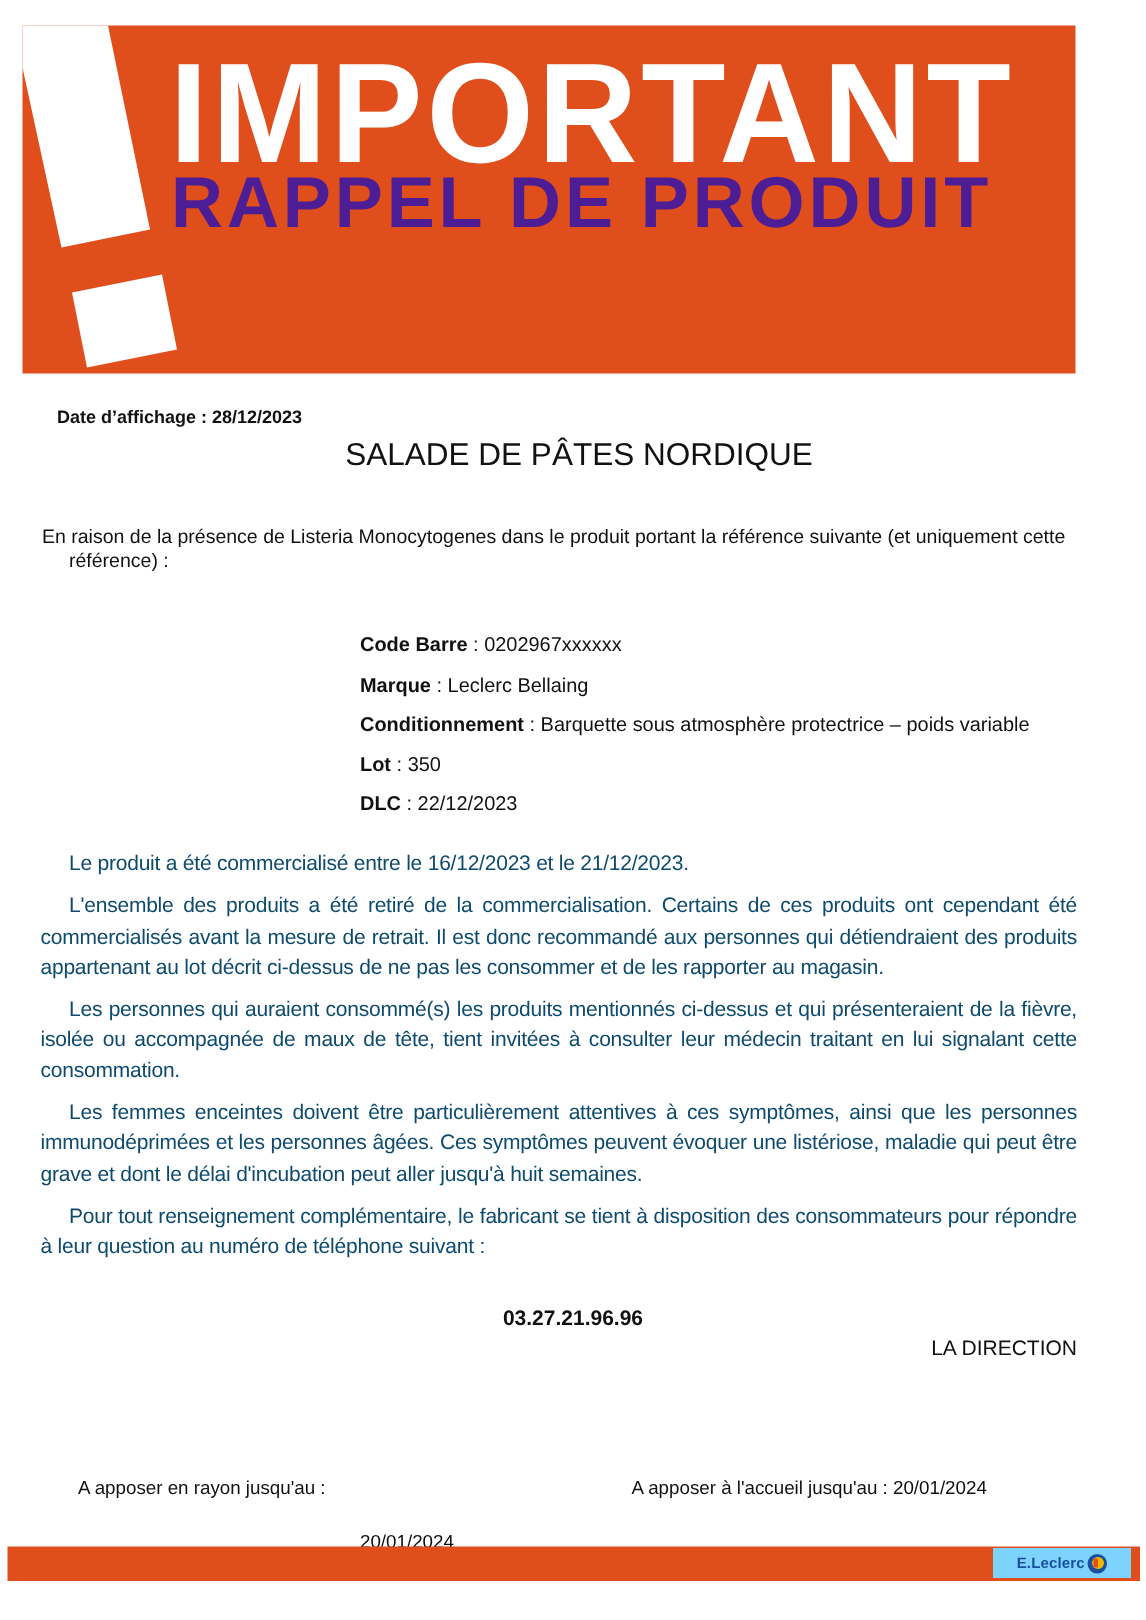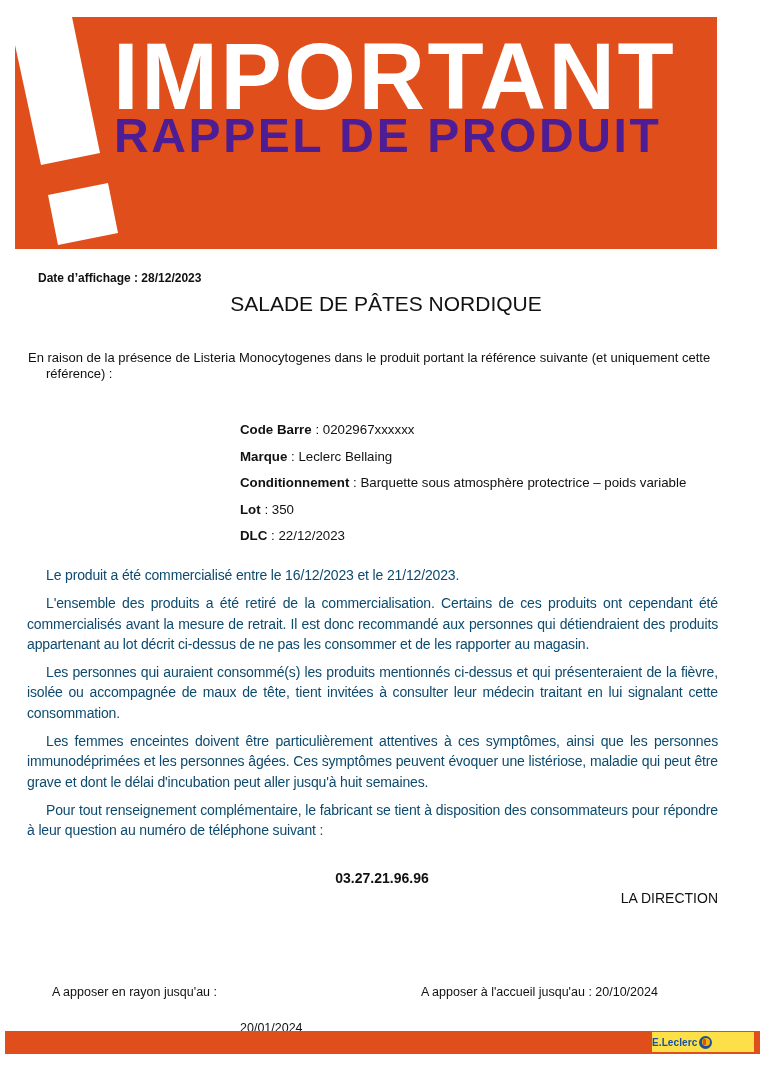--- a/index.html
+++ b/index.html
@@ -144,25 +144,26 @@
       left: 5px;
       top: 1031px;
       width: 755px;
       height: 23px;
       background: #E04E1B;
     }
     .leclerc-logo {
       position: absolute;
       right: 6px;
       top: 1px;
-      width: 102px;
+      width: 92px;
       height: 20px;
-      background: #fde047;
+      background: #7dd3fc;
       display: flex;
       align-items: center;
+      justify-content: center;
       gap: 2px;
     }
     .leclerc-text {
       font-family: "Liberation Sans", sans-serif;
       font-weight: bold;
       font-size: 10px;
       color: #1a4fa0;
       letter-spacing: 0.1px;
     }
     .leclerc-emblem {
@@ -233,20 +234,20 @@
   <p>L'ensemble des produits a été retiré de la commercialisation. Certains de ces produits ont cependant été commercialisés avant la mesure de retrait. Il est donc recommandé aux personnes qui détiendraient des produits appartenant au lot décrit ci-dessus de ne pas les consommer et de les rapporter au magasin.</p>
   <p>Les personnes qui auraient consommé(s) les produits mentionnés ci-dessus et qui présenteraient de la fièvre, isolée ou accompagnée de maux de tête, tient invitées à consulter leur médecin traitant en lui signalant cette consommation.</p>
   <p>Les femmes enceintes doivent être particulièrement attentives à ces symptômes, ainsi que les personnes immunodéprimées et les personnes âgées. Ces symptômes peuvent évoquer une listériose, maladie qui peut être grave et dont le délai d'incubation peut aller jusqu'à huit semaines.</p>
   <p>Pour tout renseignement complémentaire, le fabricant se tient à disposition des consommateurs pour répondre à leur question au numéro de téléphone suivant :</p>
 </div>
 <div class="phone">03.27.21.96.96</div>
 <div class="signature">LA DIRECTION</div>
 
 <div class="footer-text footer-left-label">A apposer en rayon jusqu'au :</div>
 <div class="footer-text footer-left-date">20/01/2024</div>
-<div class="footer-text footer-right">A apposer à l'accueil jusqu'au : 20/10/2024</div>
+<div class="footer-text footer-right">A apposer à l'accueil jusqu'au : 20/01/2024</div>
 
 <div class="footer-bar">
   <div class="leclerc-logo">
     <span class="leclerc-text">E.Leclerc</span>
     <span class="leclerc-emblem"></span>
   </div>
 </div>
 
 </body></html>

